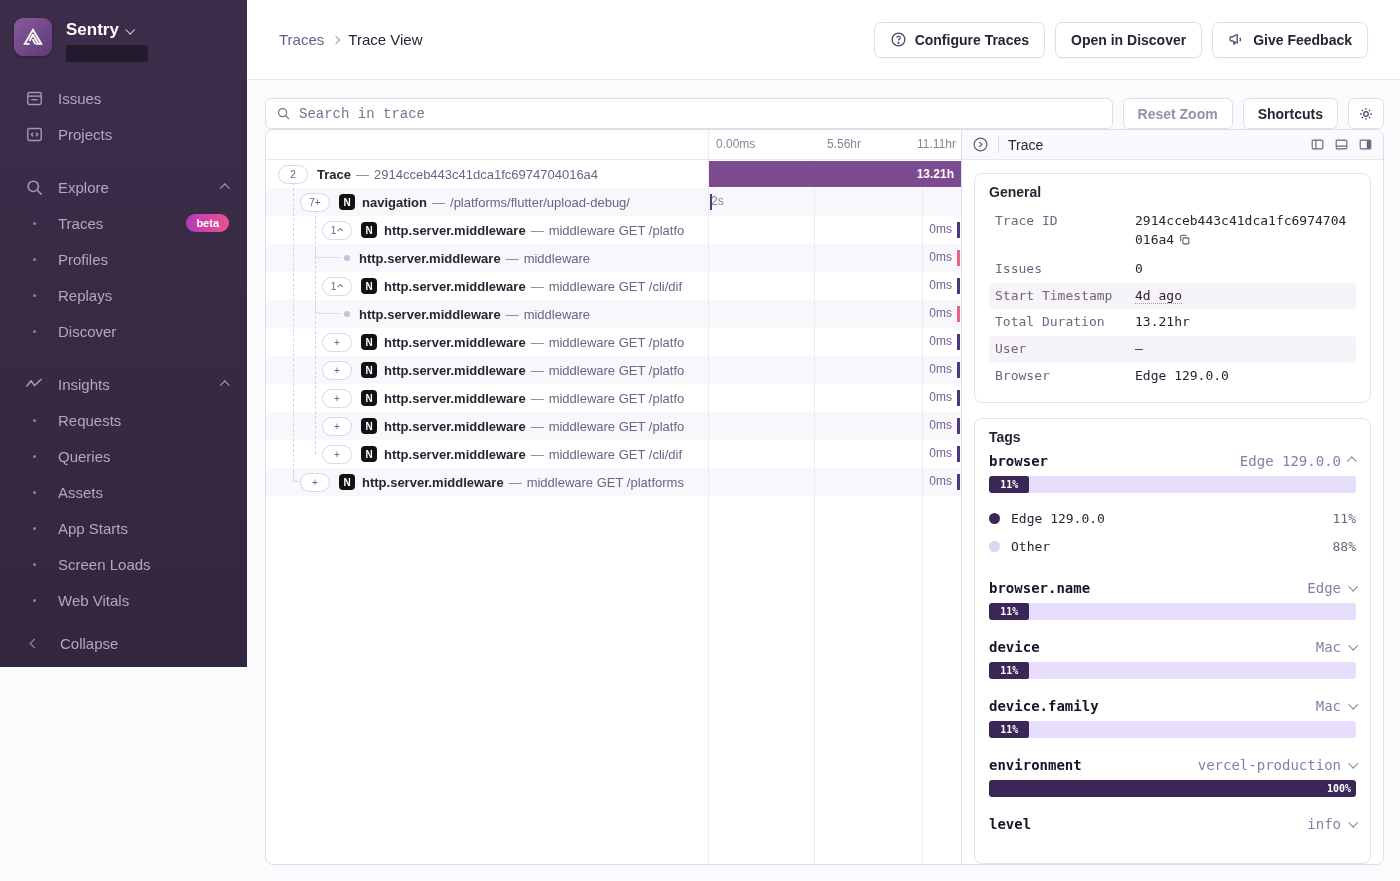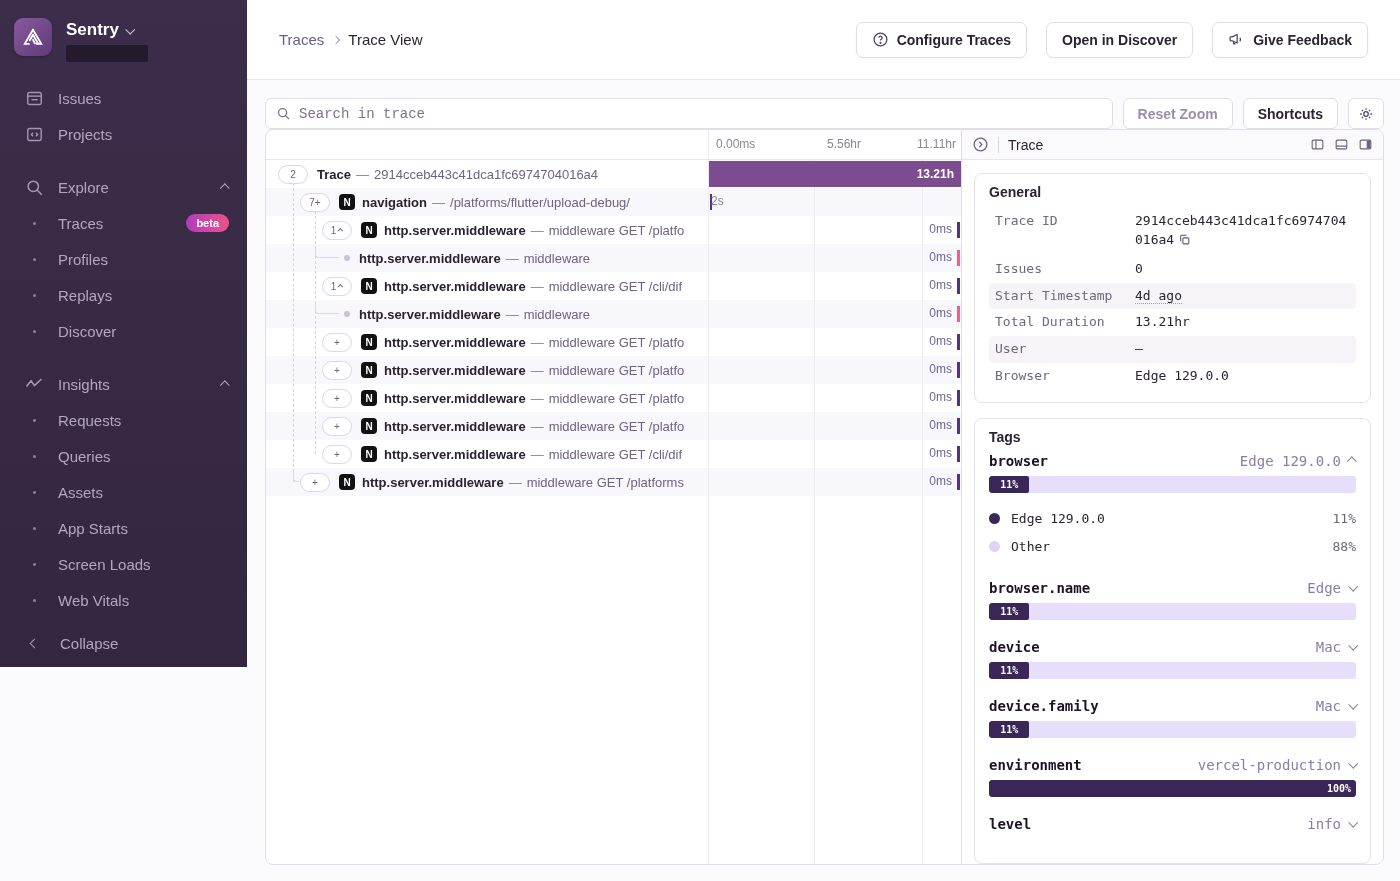--- a/index.html
+++ b/index.html
@@ -33,21 +33,21 @@
   .nav-divider { height:1px; background:#4a3c58; margin:14px 18px 6px 18px; }
   .collapse-row { display:flex; align-items:center; gap:16px; height:48px; padding:0 24px; font-size:15px; cursor:pointer; margin-top:10px; }
 
   
   .main { flex:1; display:flex; flex-direction:column; height:881px; }
   .topbar { height:80px; background:#fff; border-bottom:1px solid #e9e4f0; display:flex; align-items:center; padding:0 32px; flex:0 0 80px; }
   .breadcrumb { display:flex; align-items:center; gap:9px; font-size:15px; }
   .bc-link { color:#6e5b8e; cursor:pointer; }
   .bc-sep { color:#a79bb8; }
   .bc-current { color:#2b2233; }
-  .top-actions { margin-left:auto; display:flex; gap:19px; }
+  .top-actions { margin-left:auto; display:flex; gap:10px; }
   .btn { display:flex; align-items:center; gap:8px; height:36px; padding:0 15px; background:#fff; border:1px solid #e2dcea; border-radius:7px; font-size:14px; font-weight:700; color:#2b2233; cursor:pointer; box-shadow:0 1px 2px rgba(43,34,51,.04); font-family:"Liberation Sans",sans-serif; }
   .btn .icon { color:#4f4461; }
 
   .content { flex:1; display:flex; flex-direction:column; padding:18px 16px 16px 18px; overflow:hidden; }
   .toolbar { display:flex; gap:10px; flex:0 0 31px; }
   .search-box { flex:1; display:flex; align-items:center; gap:8px; background:#fff; border:1px solid #e2dcea; border-radius:6px; padding:0 10px; color:#80708f; }
   .search-box input { border:0; outline:0; flex:1; font-size:14px; color:#2b2233; font-family:Liberation Mono, monospace; background:transparent; }
   .search-box input::placeholder { color:#80708f; }
   .tb-btn { height:31px; display:flex; align-items:center; padding:0 14px; gap:6px; background:#fff; border:1px solid #e2dcea; border-radius:6px; font-size:14px; font-weight:700; color:#2b2233; cursor:pointer; font-family:"Liberation Sans",sans-serif; }
   .tb-btn.disabled { color:#9a8fa9; }

